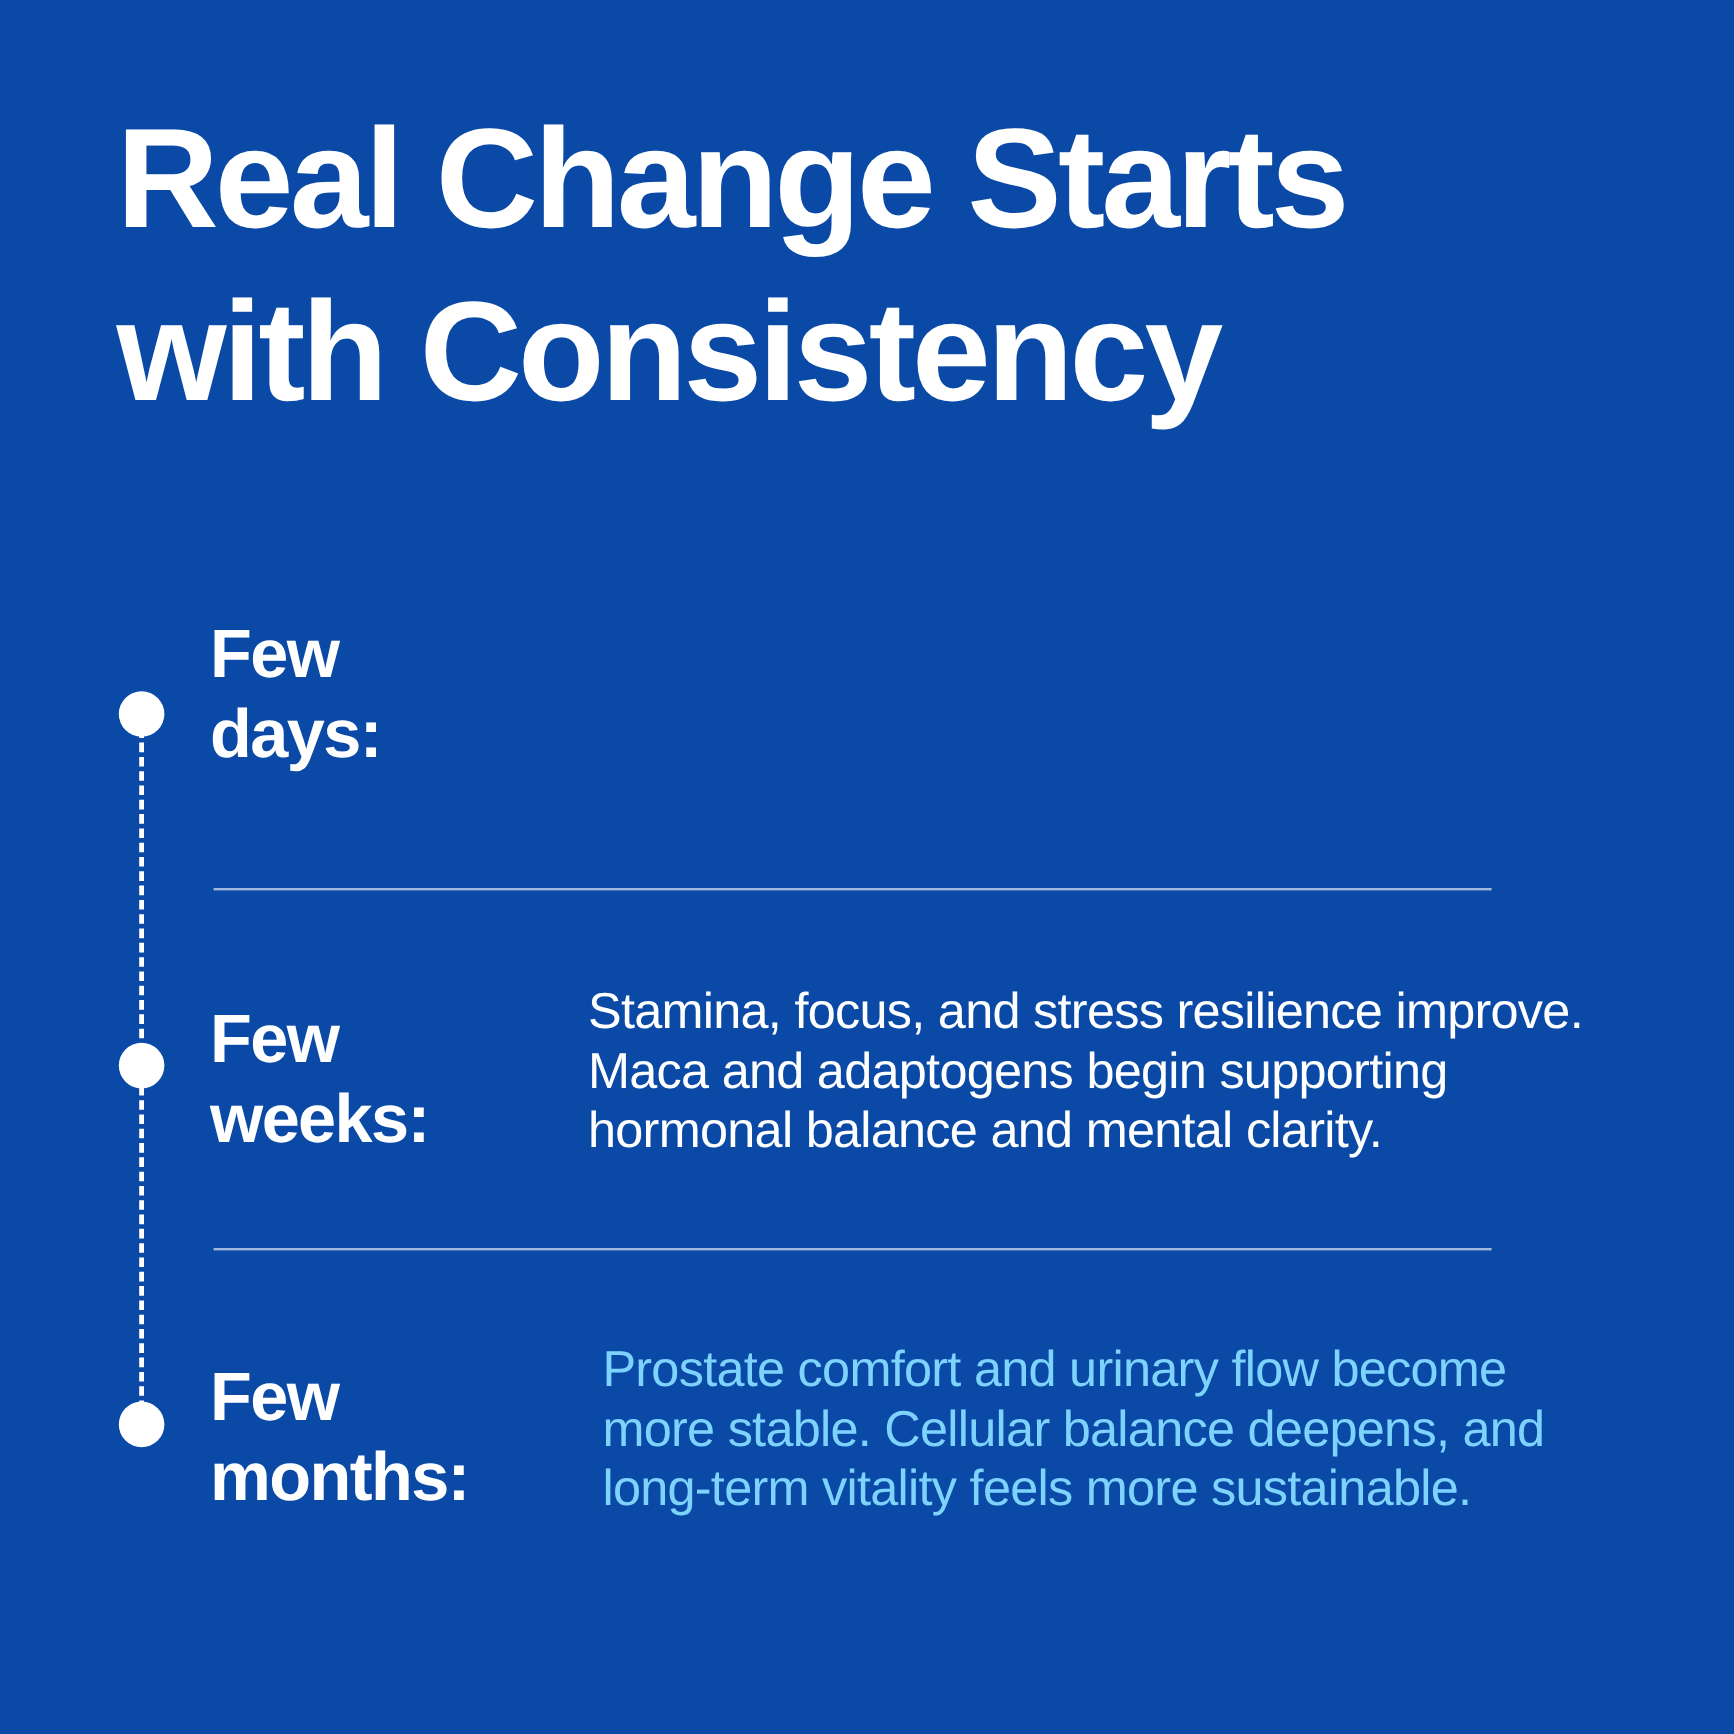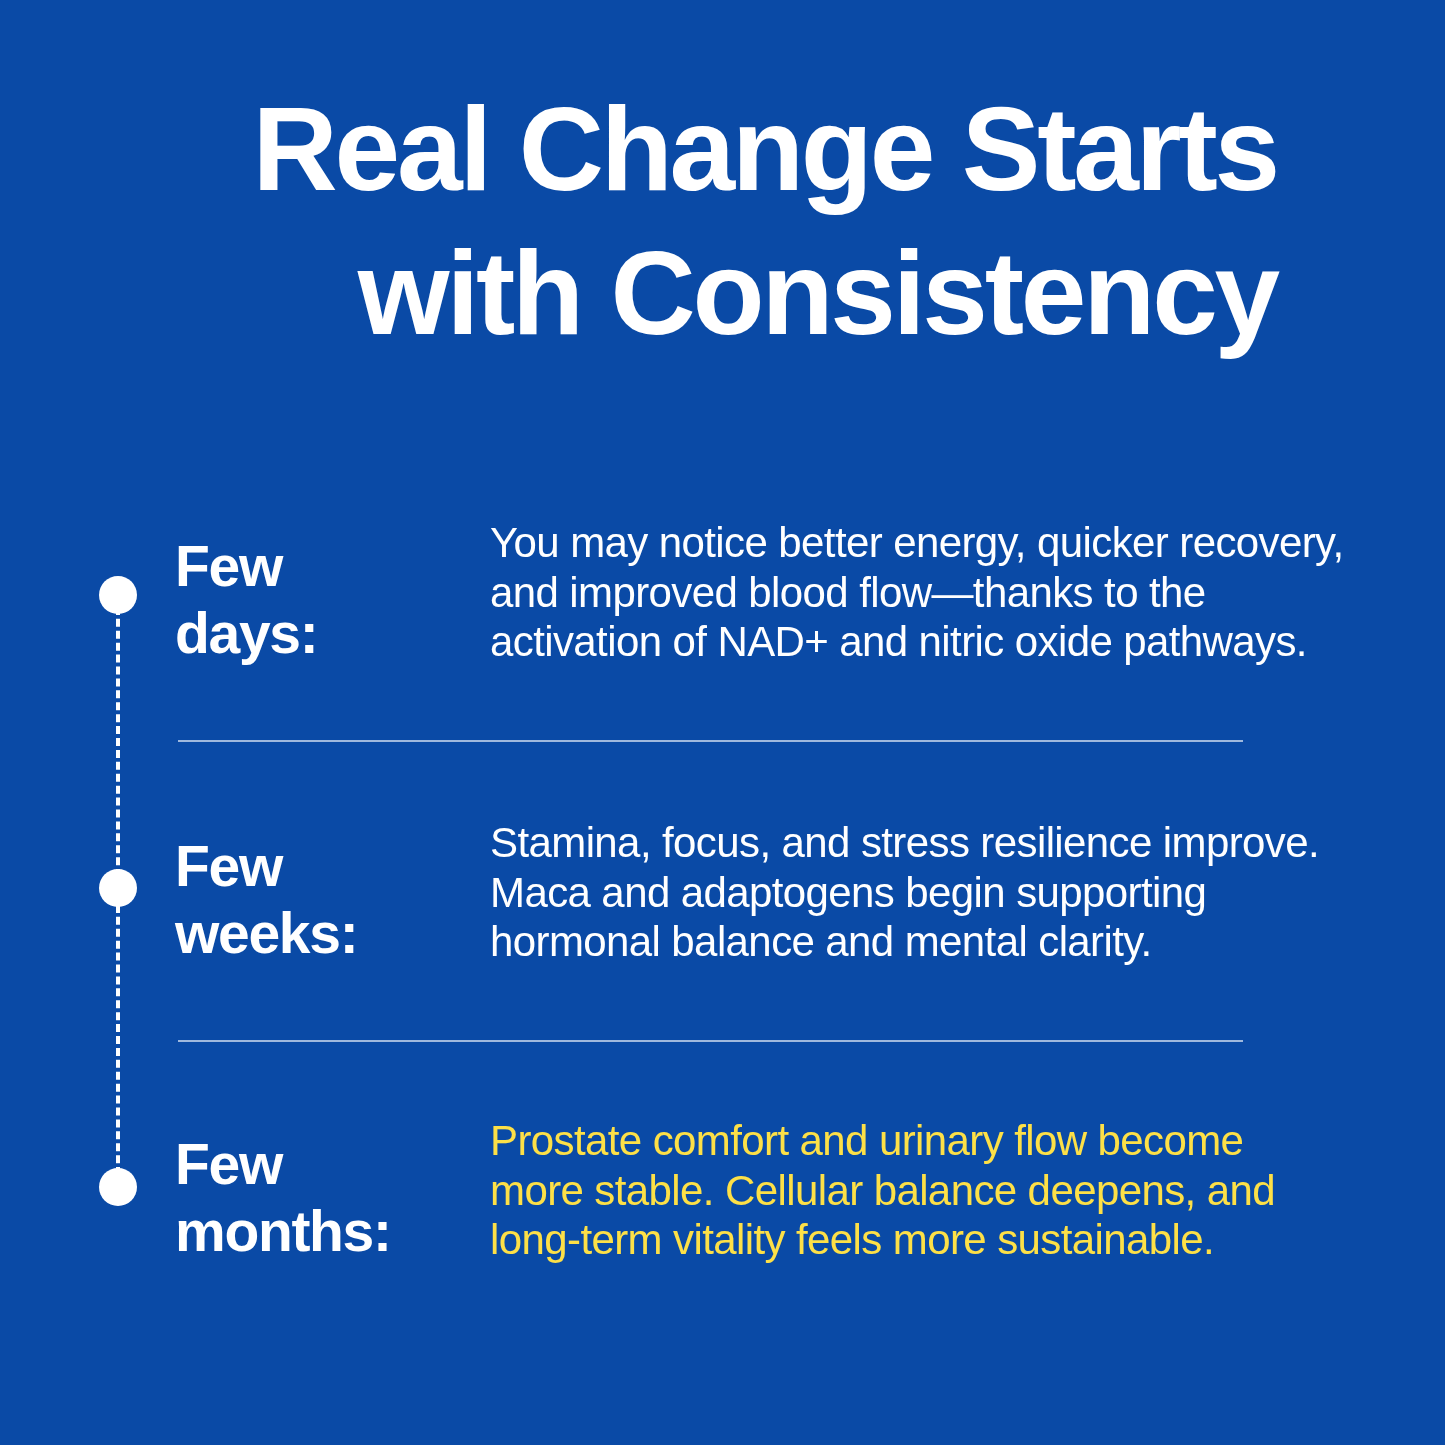--- a/index.html
+++ b/index.html
@@ -30,21 +30,20 @@
     position: absolute;
     left: 97px;
     top: 78px;
     width: 1180px;
     font-size: 118px;
     line-height: 1.22;
     font-weight: 700;
     letter-spacing: -3.2px;
     color: #ffffff;
     white-space: pre-line;
-    text-align: right;
   }
 
   
   .rail {
     position: absolute;
     left: 115px;
     top: 595px;
     width: 6px;
     height: 592px;
   }
@@ -140,23 +139,20 @@
   <div class="dot dot-1" style="background: rgb(255, 255, 255);"></div>
   <div class="dot dot-2" style="background: rgb(255, 255, 255);"></div>
   <div class="dot dot-3" style="background: rgb(255, 255, 255);"></div>
 
   <div class="rows">
 
     <div class="row row-1">
       <div class="row-inner">
         <div class="row-label" style="color: rgb(255, 255, 255);">Few
 days:</div>
-        <div class="row-body" style="color: rgb(255, 255, 255);">You may notice better energy, quicker recovery,
-and improved blood flow—thanks to the
-activation of NAD+ and nitric oxide pathways.</div>
       </div>
     </div>
 
     <div class="divider divider-1" style="background: rgb(159, 185, 222);"></div>
 
     <div class="row row-2">
       <div class="row-inner">
         <div class="row-label" style="color: rgb(255, 255, 255);">Few
 weeks:</div>
         <div class="row-body" style="color: rgb(255, 255, 255);">Stamina, focus, and stress resilience improve.
@@ -164,20 +160,20 @@
 hormonal balance and mental clarity.</div>
       </div>
     </div>
 
     <div class="divider divider-2" style="background: rgb(159, 185, 222);"></div>
 
     <div class="row row-3">
       <div class="row-inner">
         <div class="row-label" style="color: rgb(255, 255, 255);">Few
 months:</div>
-        <div class="row-body" style="color: #fde047;">Prostate comfort and urinary flow become
+        <div class="row-body" style="color: #7dd3fc; margin-left: 12px;">Prostate comfort and urinary flow become
 more stable. Cellular balance deepens, and
 long-term vitality feels more sustainable.</div>
       </div>
     </div>
 
   </div>
 </div>
 
 </body></html>

